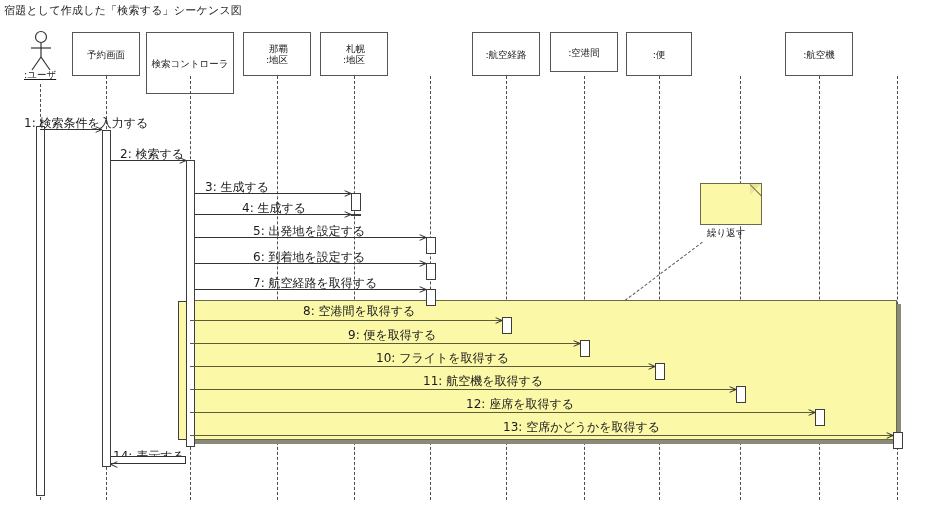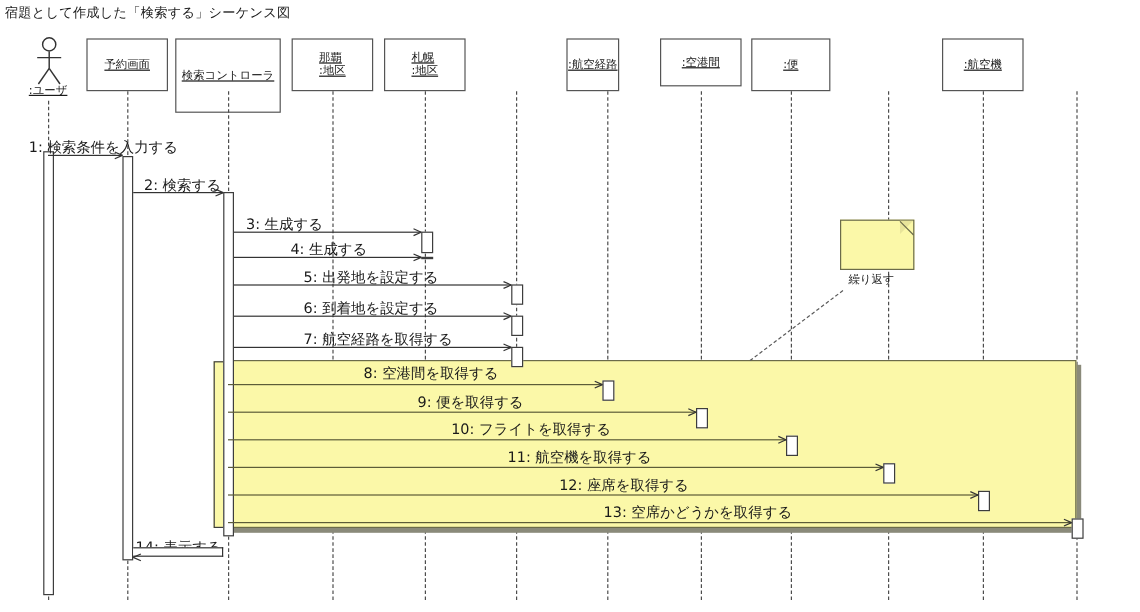--- a/index.html
+++ b/index.html
@@ -6,22 +6,22 @@
   body{width:950px;height:510px;position:relative;overflow:hidden;
        font-family:"DejaVu Sans","Liberation Sans",sans-serif;
        color:#1a1a1a;-webkit-font-smoothing:none;}
   #canvas{position:absolute;left:0;top:0;width:950px;height:510px;}
 
   .ttl{position:absolute;left:4px;top:3px;font-size:11px;letter-spacing:.2px;white-space:nowrap;}
 
   
   .pbox{position:absolute;box-sizing:border-box;border:1px solid #555;background:#fff;
         display:flex;align-items:center;justify-content:center;}
-  .plabel{font-size:9.5px;line-height:11px;text-align:left;white-space:pre;
-          text-decoration:underline;text-underline-offset:1px;}
+  .plabel{font-size:9.5px;line-height:11px;text-align:right;white-space:pre;
+          text-underline-offset:1px;}
 
   
   .actor{position:absolute;}
   .actor-lbl{position:absolute;font-size:9.5px;white-space:nowrap;
              text-decoration:underline;text-underline-offset:1px;}
 
   
   .lifeline{position:absolute;width:0;border-left:1px dashed #4d4d4d;}
 
   
@@ -82,21 +82,21 @@
     <span class="plabel">検索コントローラ</span>
     </div>
   <div class="pbox" style="left:243px;top:32px;width:68px;height:44px;">
     <span class="plabel">那覇
 :地区</span>
     </div>
   <div class="pbox" style="left:320px;top:32px;width:68px;height:44px;">
     <span class="plabel">札幌
 :地区</span>
     </div>
-  <div class="pbox" style="left:472px;top:32px;width:44px;height:44px;">
+  <div class="pbox" style="left:472px;top:32px;width:68px;height:44px;">
     <span class="plabel">:航空経路</span>
     </div>
   <div class="pbox" style="left:550px;top:32px;width:68px;height:40px;">
     <span class="plabel">:空港間</span>
     </div>
   <div class="pbox" style="left:626px;top:32px;width:66px;height:44px;">
     <span class="plabel">:便</span>
     </div>
   <div class="pbox" style="left:785px;top:32px;width:68px;height:44px;">
     <span class="plabel">:航空機</span>

